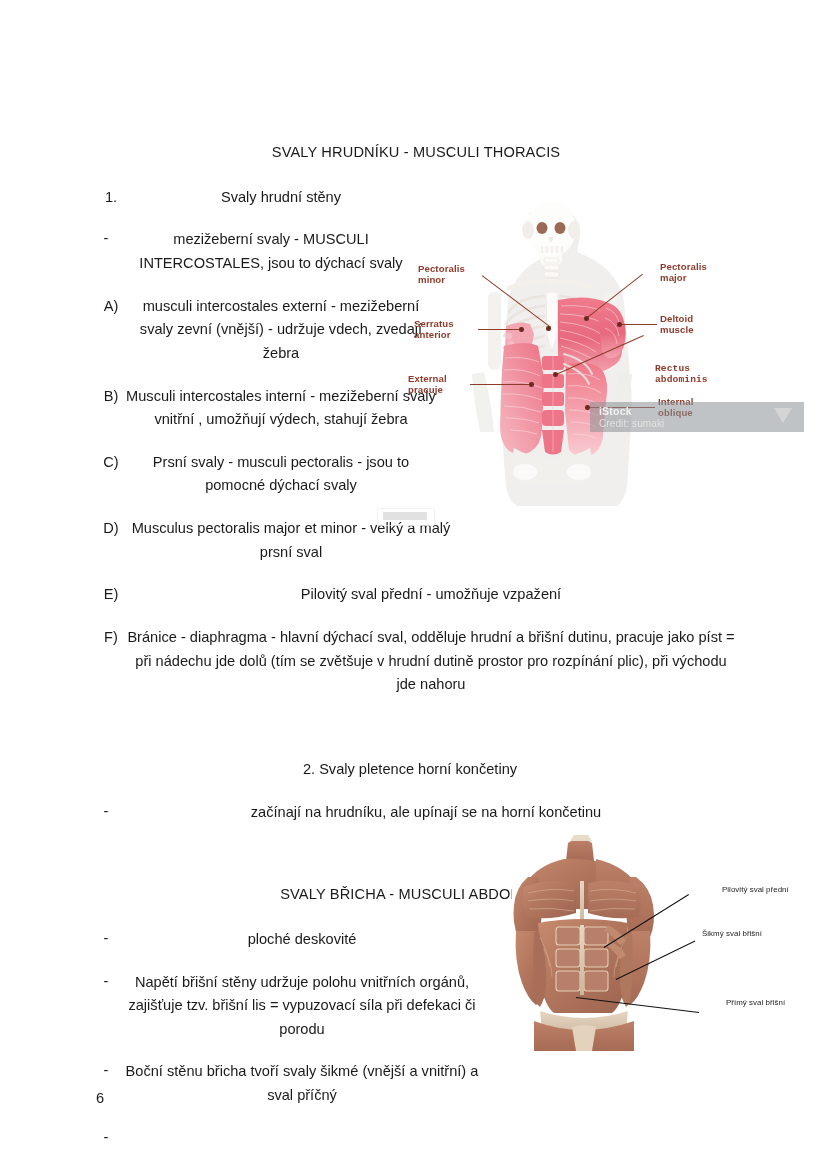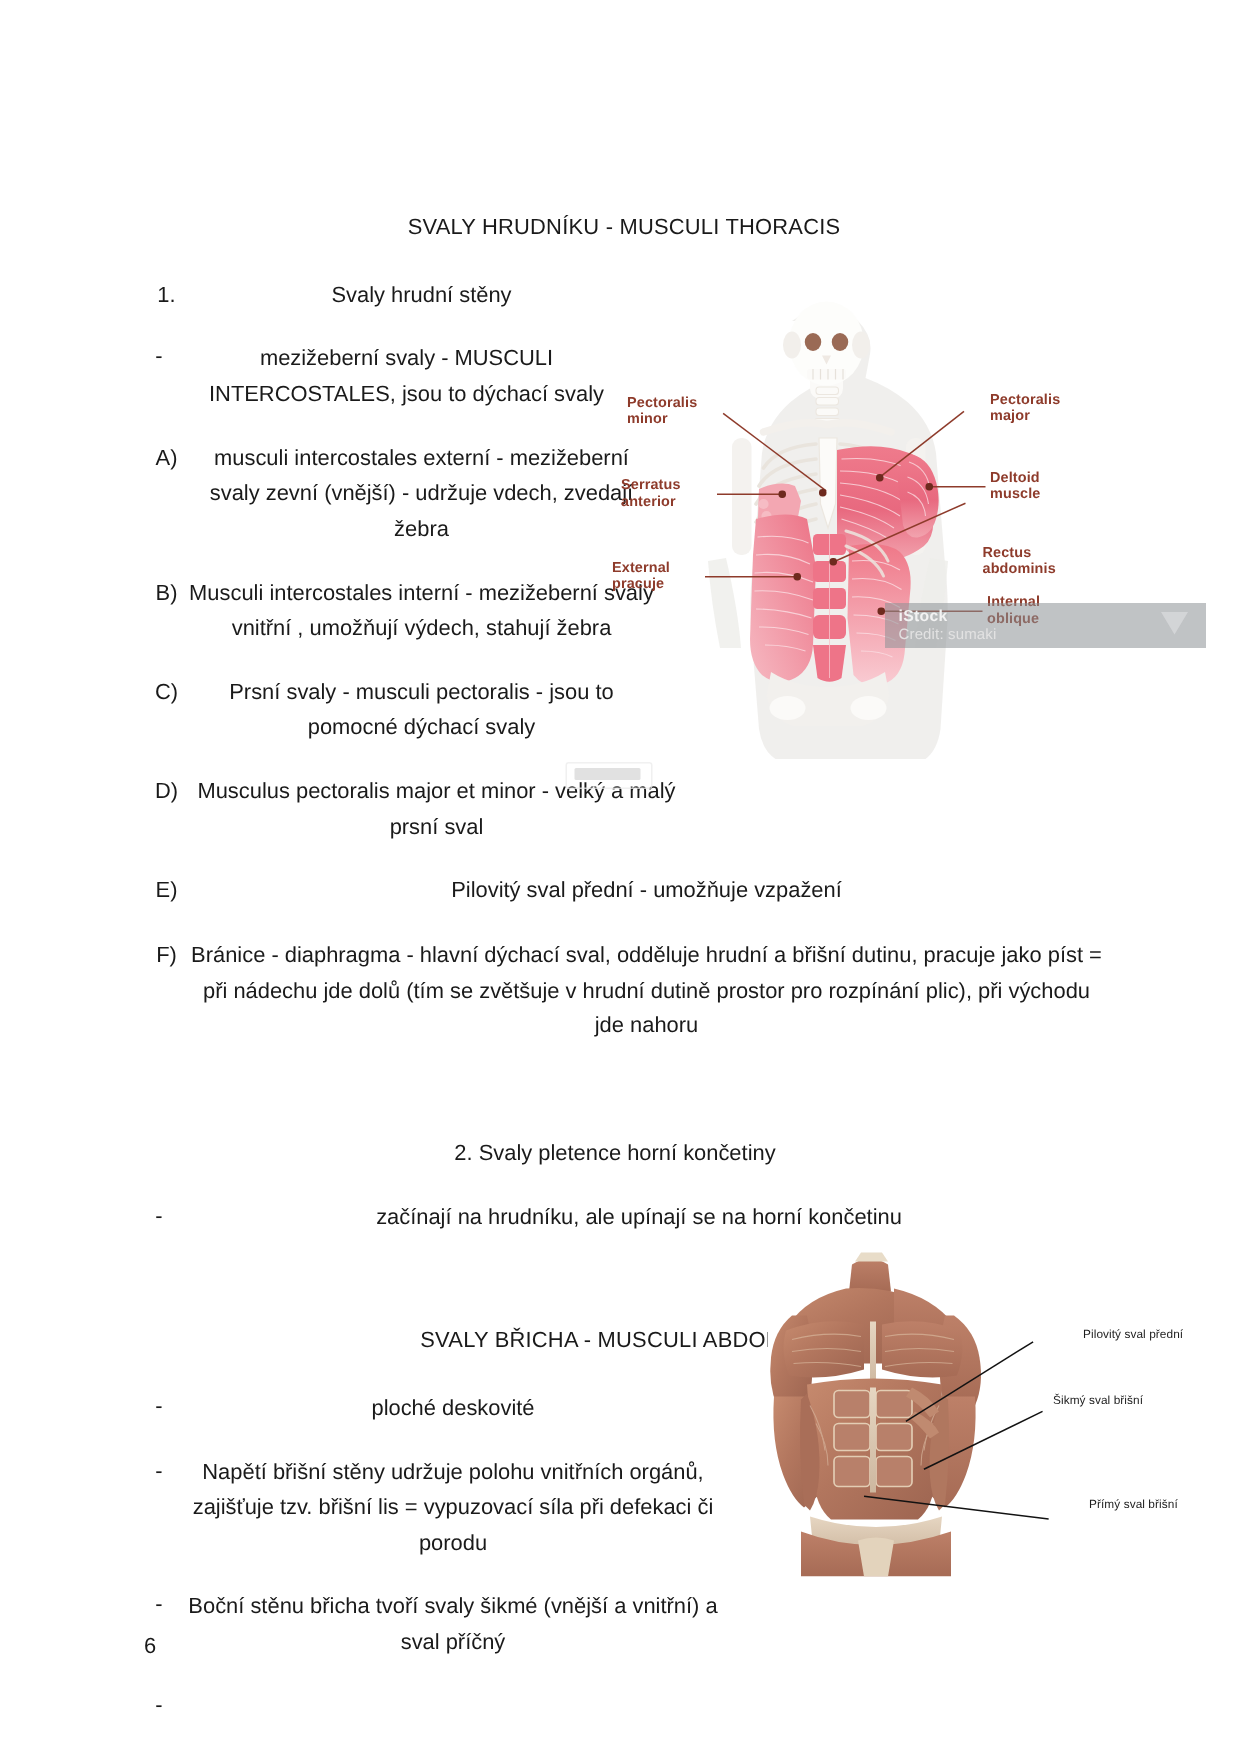--- a/index.html
+++ b/index.html
@@ -448,21 +448,21 @@
 
     <div class="fig-label" style="left:0px; top:177px;">External
 pracuje</div>
 
     <div class="fig-label" style="left:252px; top:65px;">Pectoralis
 major</div>
 
     <div class="fig-label" style="left:252px; top:117px;">Deltoid
 muscle</div>
 
-    <div class="fig-label" style="left:247px; top:167px;">Rectus
+    <div class="fig-label" style="left:247px; top:167px;font-family:Liberation Mono, monospace;">Rectus
 abdominis</div>
 
     <div class="fig-label" style="left:250px; top:200px;">Internal
 oblique</div>
 
     <div class="watermark-bar">
       <div class="wm-title">iStock</div>
       <div class="wm-credit">Credit: sumaki</div>
       <div class="wm-logo"></div>
     </div>

